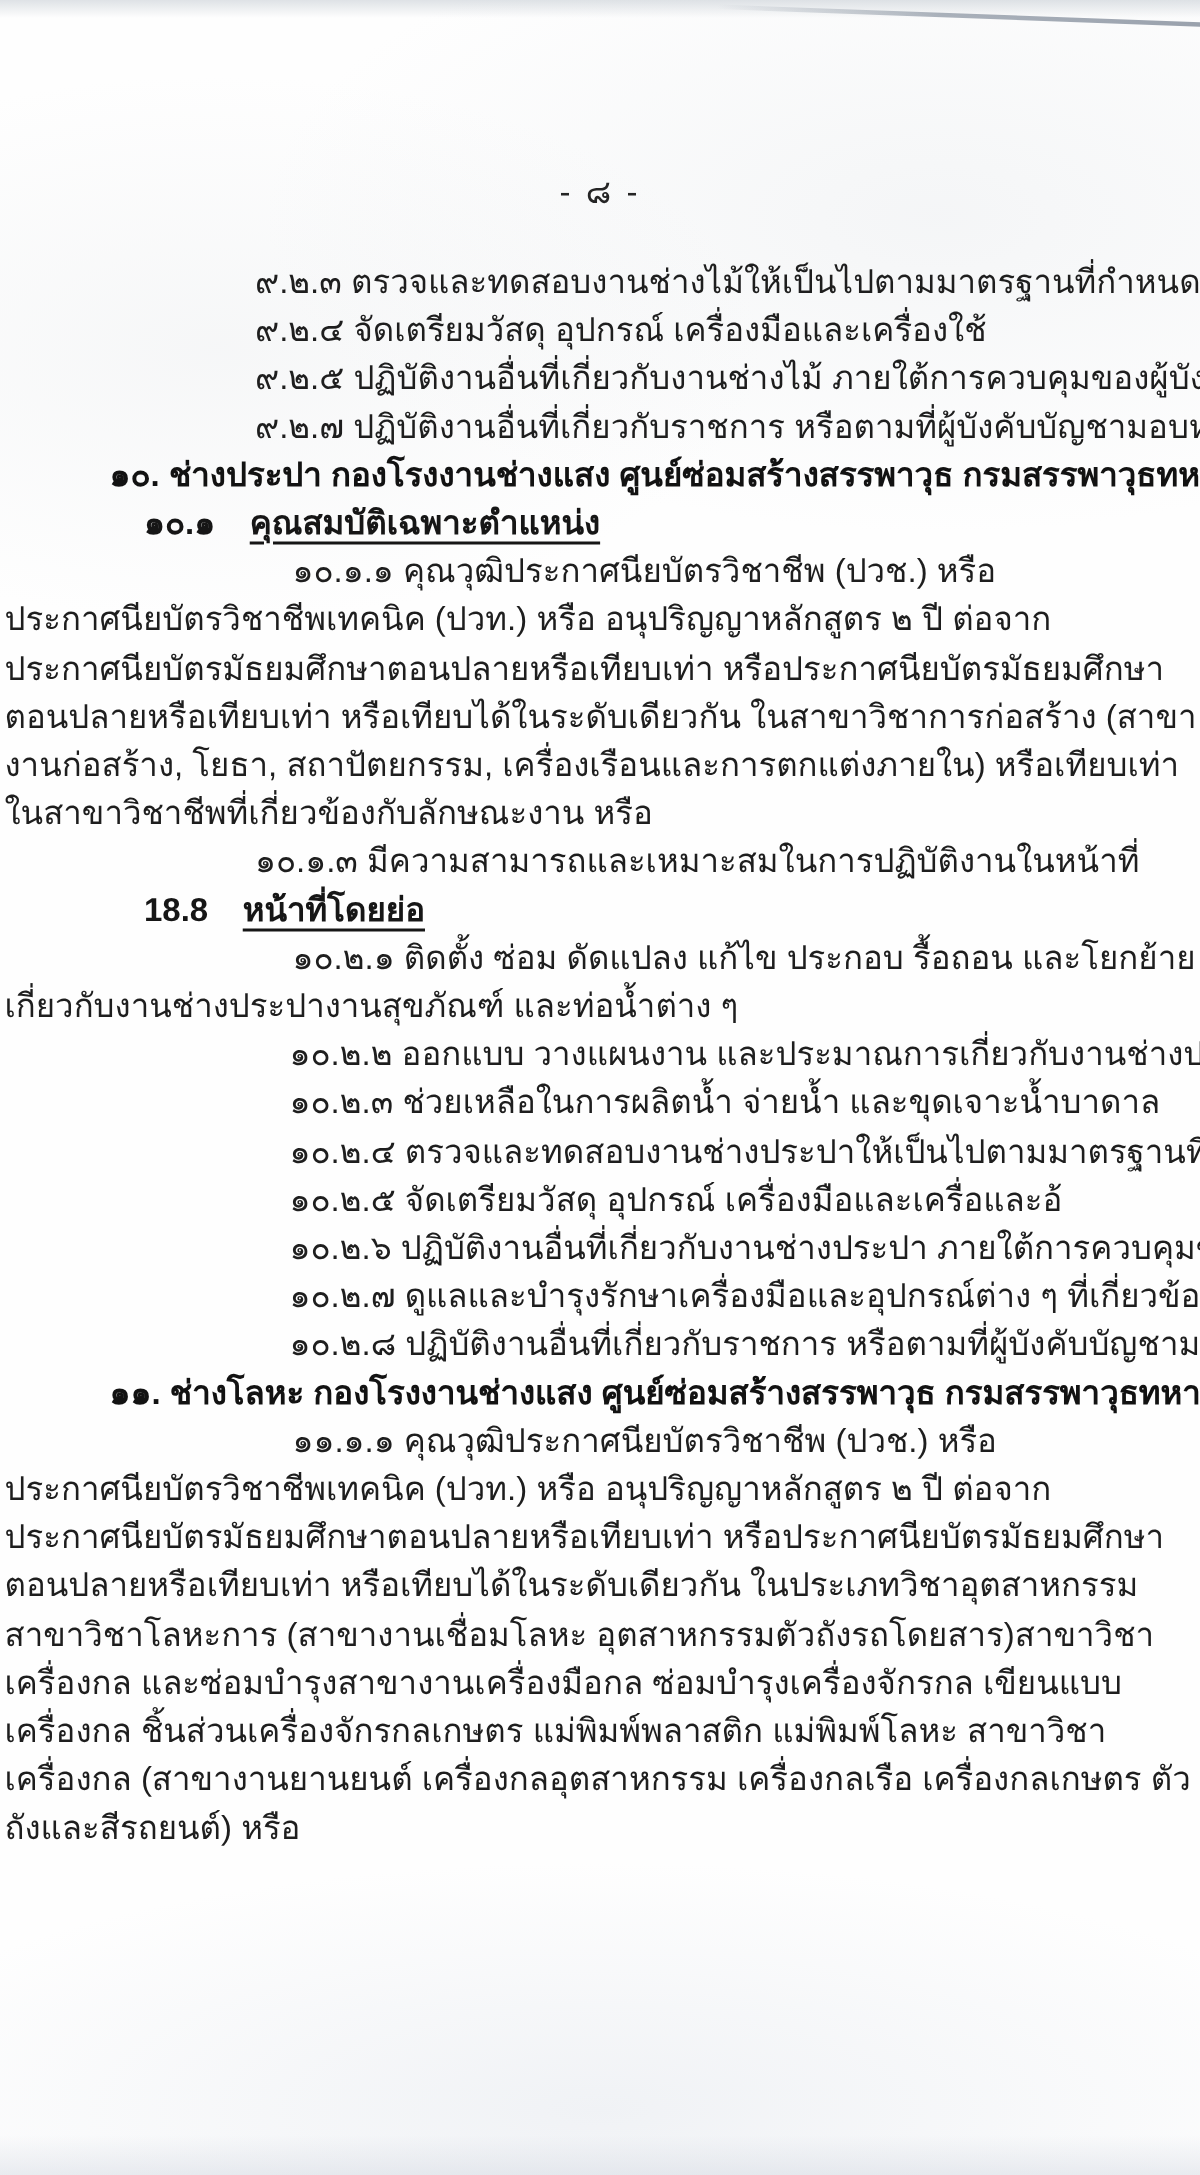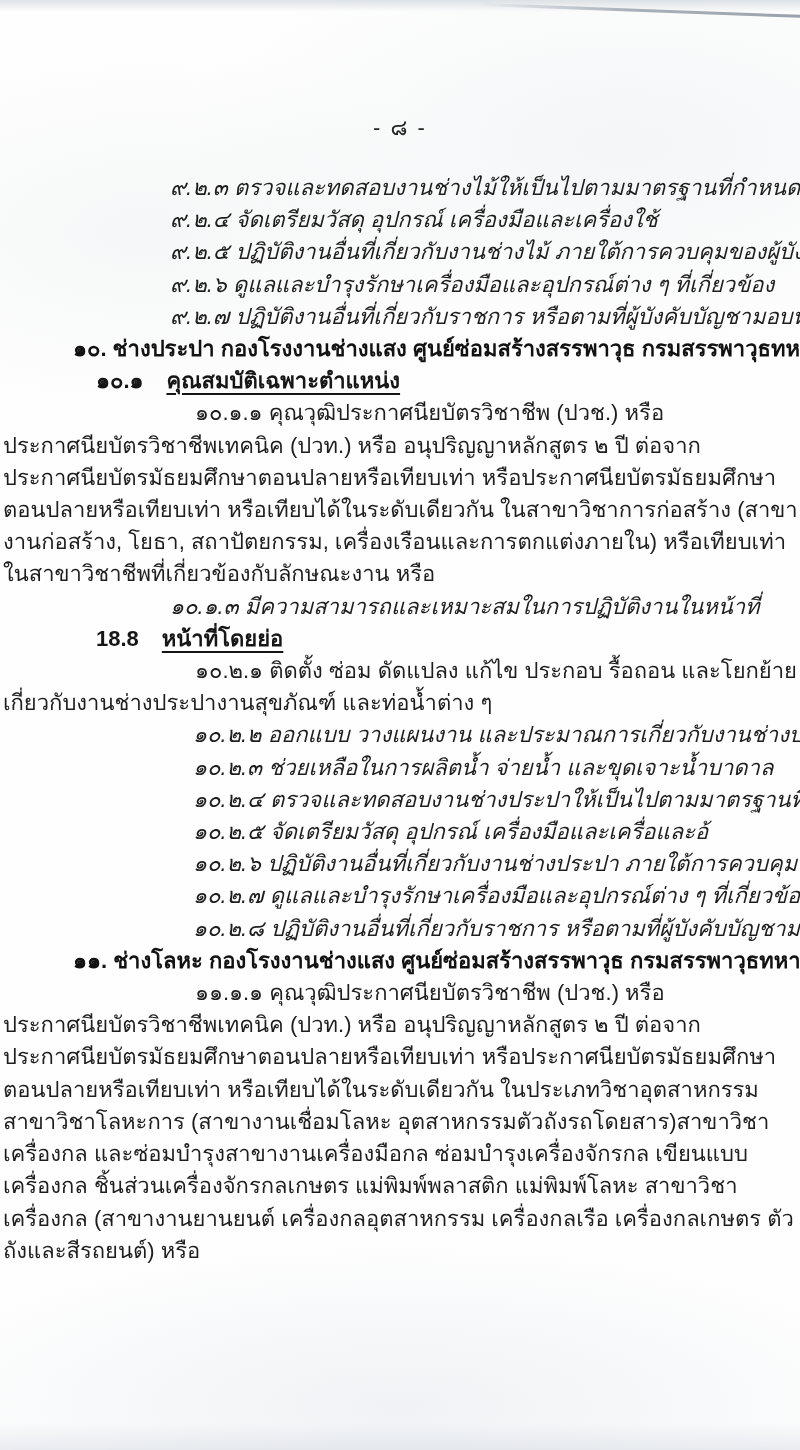--- a/index.html
+++ b/index.html
@@ -38,21 +38,21 @@
     background: linear-gradient(0deg, rgba(205,211,221,0.40), rgba(255,255,255,0) 90%);
   }
   .pageno {
     position: absolute; top: 112px; left: 0; right: 0;
     text-align: center; letter-spacing: 2px; color: #252525;
   }
   .content {
     position: absolute; top: 172px; left: 3px; right: 2px;
   }
   .content p { margin: 0; }
-  .line { white-space: nowrap; font-style: italic; }
+  .line { white-space: nowrap; }
   .ind-list { padding-left: 167px; }   
   .ind-item { padding-left: 190px; }   
   .para { text-indent: 192px; }        
   .sec-h {
     padding-left: 70px; margin-top: 9px;
     font-weight: bold; color: #121212; white-space: nowrap;
   }
   .sub-h { padding-left: 93px; font-weight: bold; color: #161616; }
   .sub-h .num { margin-right: 11px; margin-top: 44px; }
   .u {
@@ -70,21 +70,20 @@
   <div class="artifact diag"></div>
   <div class="artifact bottom"></div>
 
   <div class="pageno">- ๘ -</div>
 
   <div class="content">
 
     <p class="line ind-list">๙.๒.๓ ตรวจและทดสอบงานช่างไม้ให้เป็นไปตามมาตรฐานที่กำหนด</p>
     <p class="line ind-list">๙.๒.๔ จัดเตรียมวัสดุ อุปกรณ์ เครื่องมือและเครื่องใช้</p>
     <p class="line ind-list">๙.๒.๕ ปฏิบัติงานอื่นที่เกี่ยวกับงานช่างไม้ ภายใต้การควบคุมของผู้บังคับบัญชา</p>
-    <p class="line ind-list">๙.๒.๖ ดูแลและบำรุงรักษาเครื่องมือและอุปกรณ์ต่าง ๆ ที่เกี่ยวข้อง</p>
     <p class="line ind-list">๙.๒.๗ ปฏิบัติงานอื่นที่เกี่ยวกับราชการ หรือตามที่ผู้บังคับบัญชามอบหมาย</p>
 
     <p class="sec-h">๑๐. ช่างประปา กองโรงงานช่างแสง ศูนย์ซ่อมสร้างสรรพาวุธ กรมสรรพาวุธทหารเรือ จำนวน ๒ อัตรา</p>
 
     <p class="sub-h">
       <span class="num">๑๐.๑</span><span class="u">คุณสมบัติเฉพาะตำแหน่ง</span>
     </p>
 
     <p class="para">๑๐.๑.๑  คุณวุฒิประกาศนียบัตรวิชาชีพ (ปวช.) หรือประกาศนียบัตรวิชาชีพเทคนิค (ปวท.) หรือ อนุปริญญาหลักสูตร ๒ ปี ต่อจากประกาศนียบัตรมัธยมศึกษาตอนปลายหรือเทียบเท่า หรือประกาศนียบัตรมัธยมศึกษาตอนปลายหรือเทียบเท่า หรือเทียบได้ในระดับเดียวกัน ในสาขาวิชาการก่อสร้าง (สาขางานก่อสร้าง, โยธา, สถาปัตยกรรม, เครื่องเรือนและการตกแต่งภายใน) หรือเทียบเท่าในสาขาวิชาชีพที่เกี่ยวข้องกับลักษณะงาน หรือ</p>
     <p class="line ind-list">๑๐.๑.๓ มีความสามารถและเหมาะสมในการปฏิบัติงานในหน้าที่</p>

